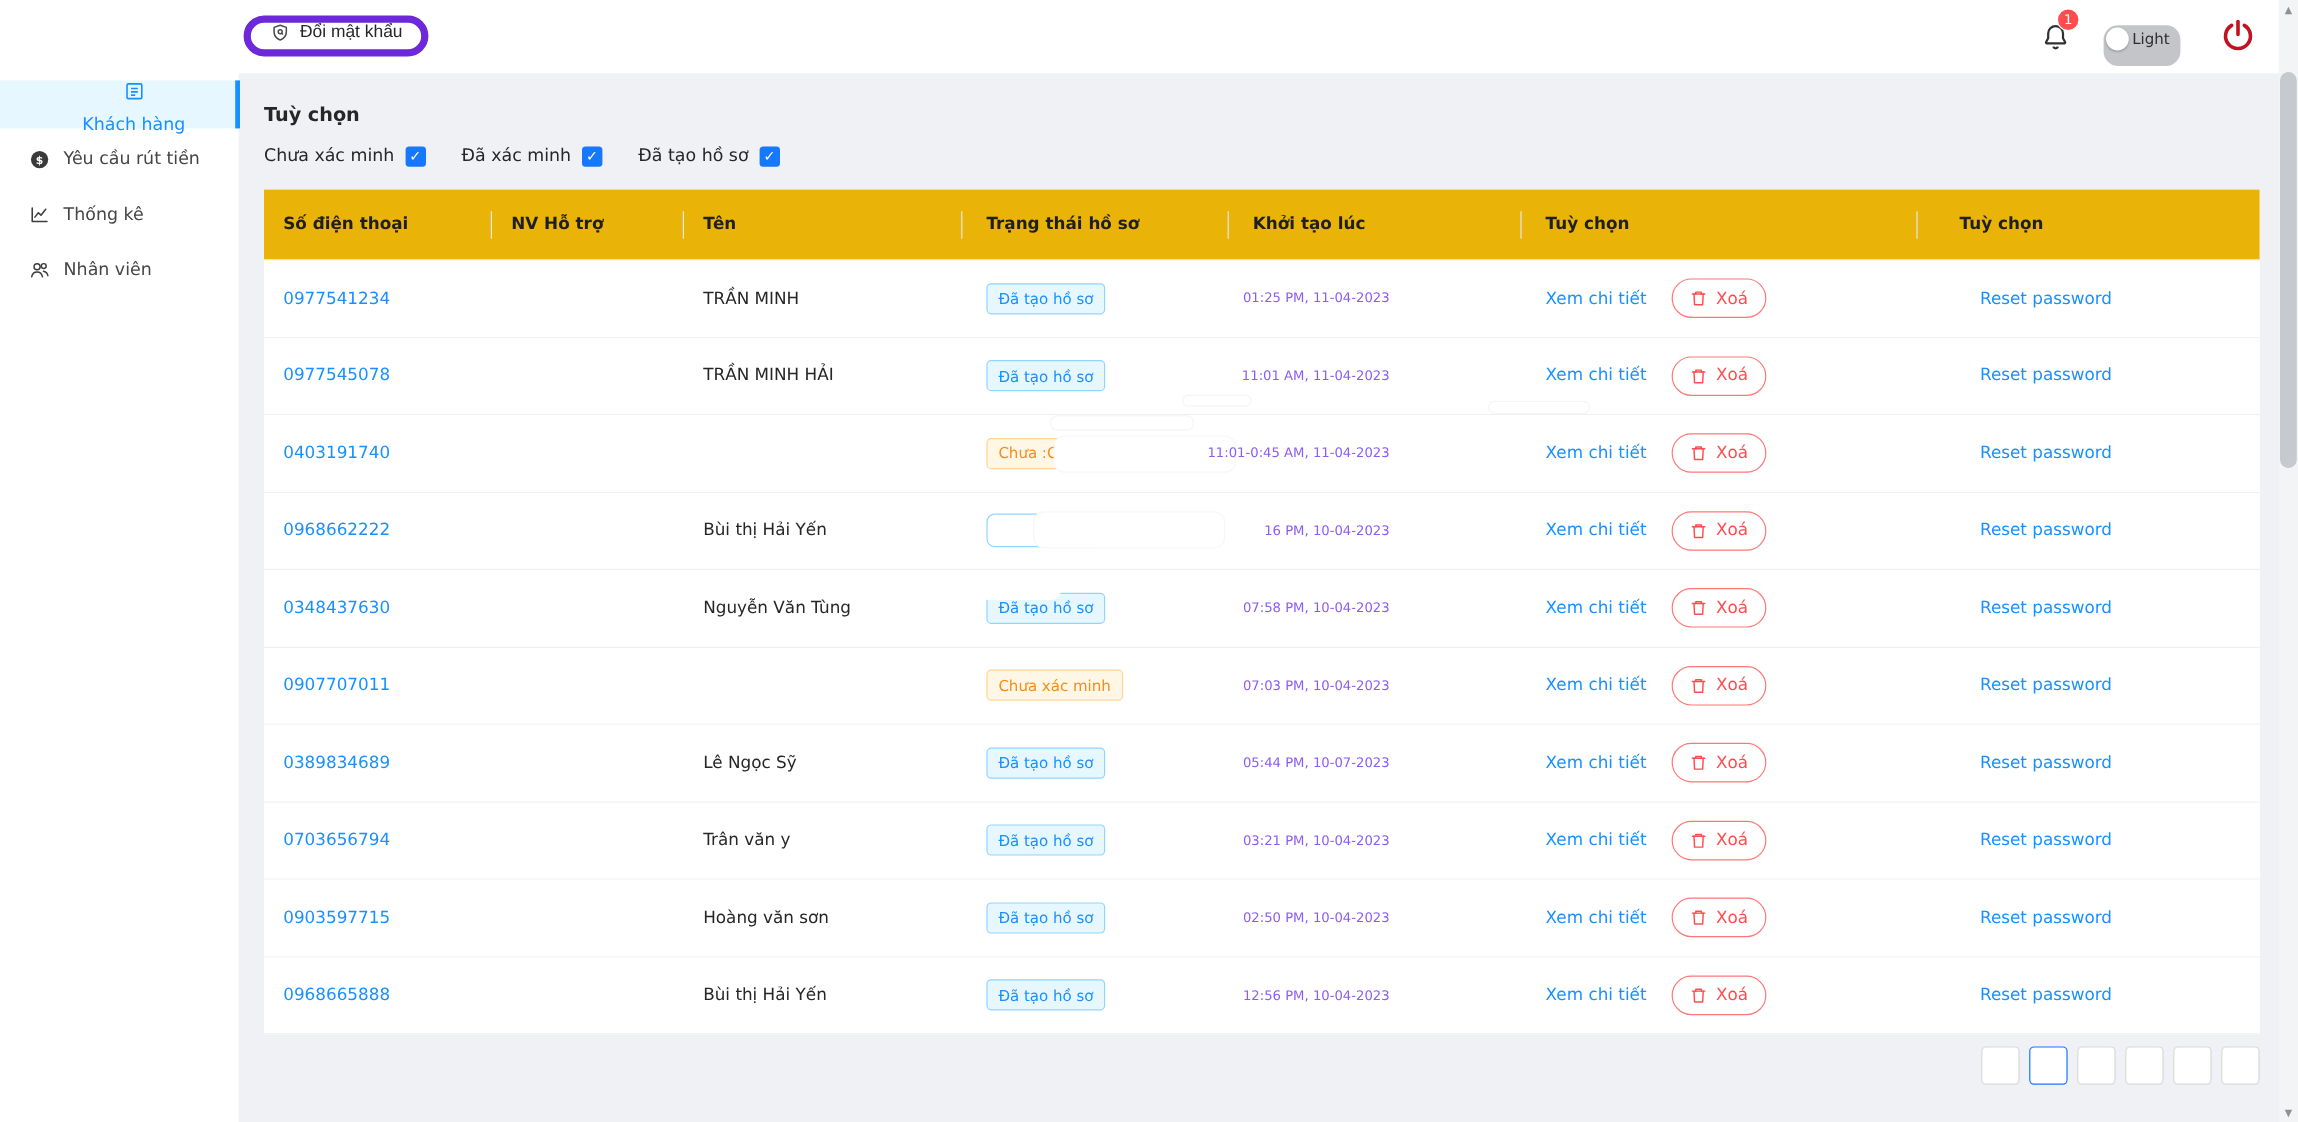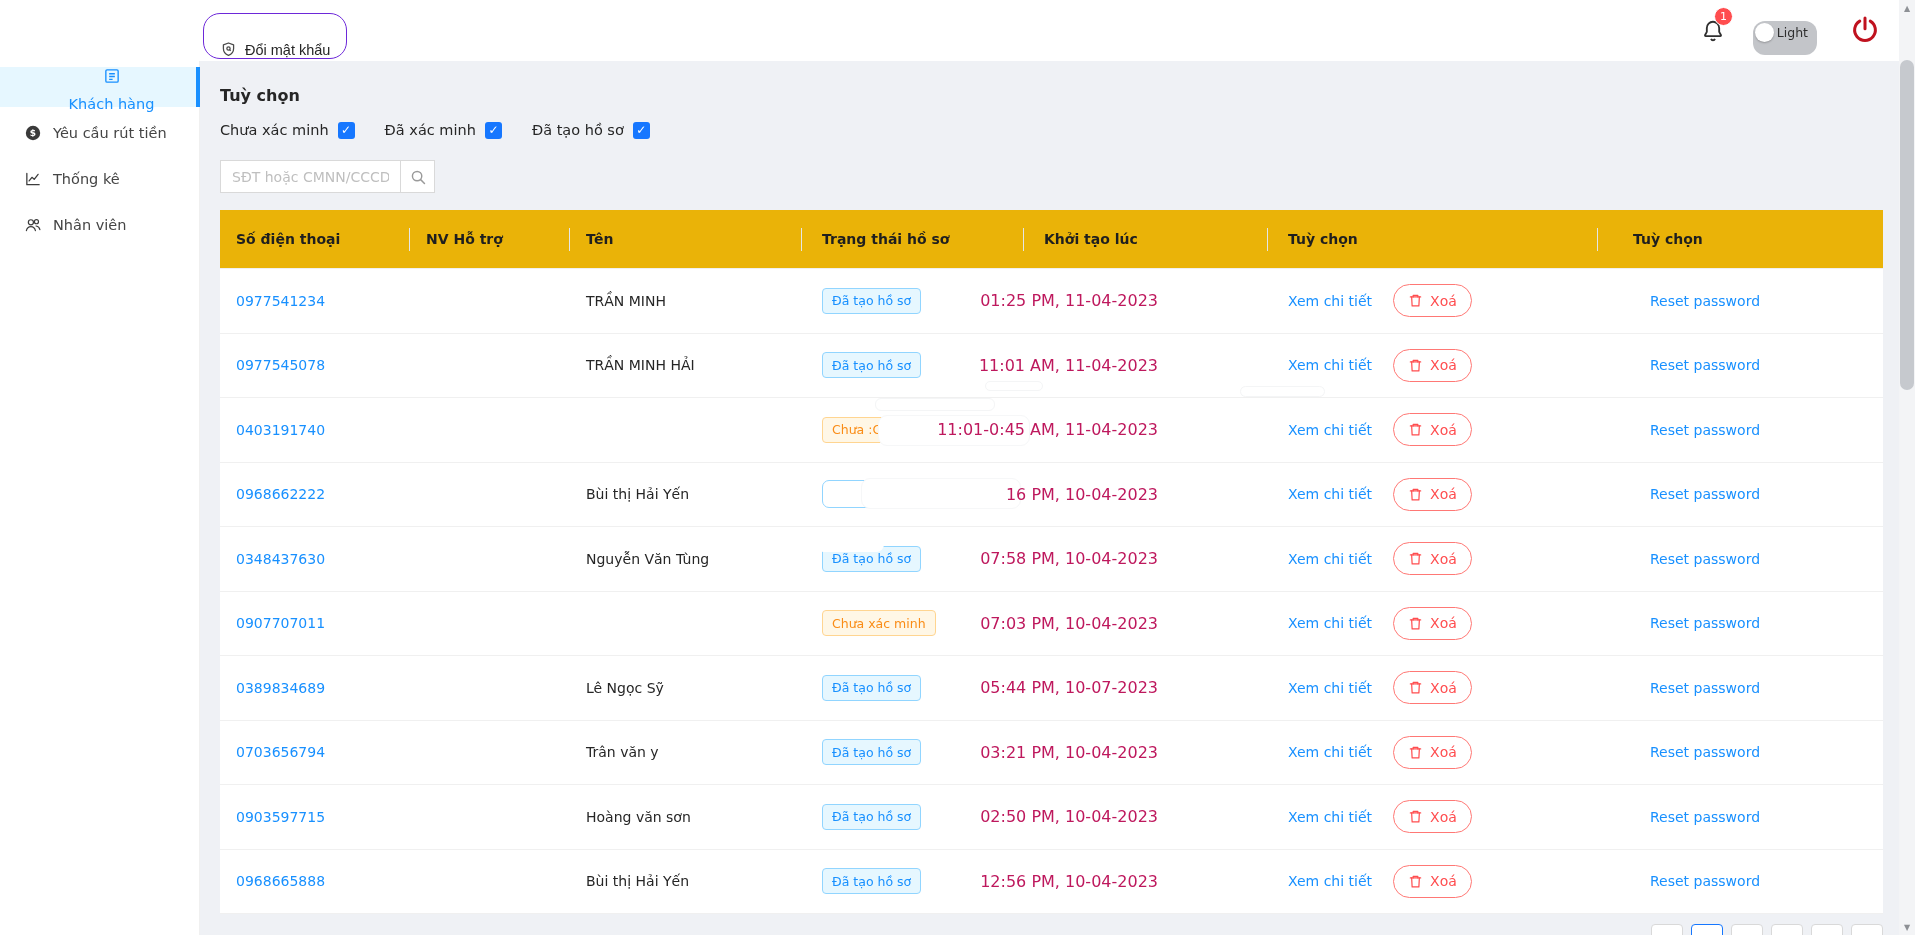--- a/index.html
+++ b/index.html
@@ -8,22 +8,22 @@
     --orange-bg:#fff7e6; --orange-border:#ffd591; --orange-text:#fa8c16;
     --line:#f0f0f0; --power:#c0121f; --navy:#0a2342; --content-bg:#eff1f5;
   }
   *{box-sizing:border-box; margin:0; padding:0;}
   html,body{width:1915px;height:935px;overflow:hidden;}
   body{font-family:"DejaVu Sans","Liberation Sans",sans-serif;background:#fff;position:relative;font-size:14px;color:#262626;}
   a{text-decoration:none;cursor:pointer;}
   .link{color:var(--accent);}
   
   .topbar{position:absolute;left:0;top:0;width:1915px;height:61px;background:#fff;z-index:20;}
-  .chg-btn{position:absolute;left:203px;top:13px;height:46px;padding:0 16px;display:flex;align-items:flex-end;gap:8px;
-    background:#fff;border:1px solid #6d28d9;border-radius:17px;font-size:14.5px;color:#262626;cursor:pointer;}
+  .chg-btn{position:absolute;left:203px;top:13px;height:34px;padding:0 16px;display:flex;align-items:flex-start;gap:8px;
+    background:#fff;border:6px solid #6d28d9;border-radius:17px;font-size:14.5px;color:#262626;cursor:pointer;}
   .bell-wrap{position:absolute;left:1697px;top:10px;width:38px;height:40px;cursor:pointer;}
   .bell-wrap svg{position:absolute;left:3px;top:7px;}
   .notif-badge{position:absolute;left:17px;top:-3px;min-width:19px;height:19px;border-radius:10px;background:var(--danger);
     border:1px solid #fff;color:#fff;font-size:11px;display:flex;align-items:center;justify-content:center;z-index:2;}
   .toggle{position:absolute;left:1753px;top:21px;width:64px;height:34px;border-radius:12px;background:#c3c5c9;cursor:pointer;}
   .knob{position:absolute;left:2px;top:2px;width:19px;height:19px;border-radius:50%;background:#fff;box-shadow:0 1px 2px rgba(0,0,0,.25);}
   .toggle-label{position:absolute;right:9px;top:4px;font-size:12.5px;color:#2f2f2f;}
   .power-btn{position:absolute;left:1849px;top:12px;width:32px;height:36px;background:none;border:none;cursor:pointer;}
   
   .sidebar{position:absolute;left:0;top:61px;width:200px;bottom:0;background:#fff;border-right:1px solid var(--line);z-index:10;}
@@ -47,21 +47,21 @@
   .card{position:relative;margin-top:17px;width:1663px;background:#fff;}
   .grid{display:grid;grid-template-columns:190px 160px 232px 222px 244px 330px 285px;}
   .thead{height:59px;background:#eab308;border-bottom:1px solid var(--line);}
   .th{display:flex;align-items:center;padding-left:16px;font-weight:600;font-size:14px;color:#1f1f1f;position:relative;}
   .th:not(:last-child)::after{content:"";position:absolute;right:0;top:18px;height:23px;width:1px;background:#e4e6e8;}
   .th.c4,.th.c5,.th.c6{padding-left:20px;}
   .th.c7{padding-left:35px;}
   .tr{height:64.5px;background:#fff;border-bottom:1px solid var(--line);}
   .td{display:flex;align-items:center;padding-left:16px;position:relative;}
   .td.c4{padding-left:20px;}
-  .td.c5{justify-content:flex-end;padding-right:110px;font-size:16px;color:#be185d;white-space:nowrap;}
+  .td.c5{justify-content:flex-end;padding-right:110px;font-size:11px;color:#8b5cf6;white-space:nowrap;}
   .td.c6{padding-left:20px;gap:21px;}
   .td.c7{padding-left:52px;}
   .badge{position:relative;display:inline-flex;align-items:center;height:26px;padding:0 9px;border-radius:4px;font-size:12.5px;white-space:nowrap;}
   .badge.blue{background:var(--blue-bg);border:1px solid var(--blue-border);color:var(--accent);}
   .badge.orange{background:var(--orange-bg);border:1px solid var(--orange-border);color:var(--orange-text);}
   .badge.empty{background:#fff;border:1px solid var(--blue-border);border-radius:7px;width:96px;height:28px;}
   .wipe{position:absolute;left:55px;top:-3px;width:152px;height:31px;background:#fff;border:1px solid #f6f7f8;border-radius:9px;}
   .wipe2{left:38px;width:160px;}
   .notch{position:absolute;left:-7px;top:-10px;width:68px;height:15px;background:#fff;border-radius:8px;}
   .ghost{position:absolute;background:#fff;border:1px solid #f4f5f6;border-radius:6px;z-index:5;}
@@ -174,29 +174,20 @@
       <label class="chk">
         <span>Đã xác minh</span>
     <span class="chk-box">✓</span>
       </label>
       <label class="chk">
         <span>Đã tạo hồ sơ</span>
     <span class="chk-box">✓</span>
       </label>
     </div>
 
-  <div class="search-row">
-    <input class="search-input" value="" placeholder="SĐT hoặc CMNN/CCCD" style="">
-    <button class="search-btn">
-      <svg width="18" height="18" viewBox="0 0 20 20" fill="none" stroke="#9a9a9a" stroke-width="1.6" stroke-linecap="round">
-        <circle cx="9" cy="9" r="5.2"></circle>
-          <path d="M13.2 13.2l4 4"></path>
-      </svg>
-    </button>
-  </div>
 
   <section class="card">
     <div class="grid thead">
         <div class="th c1">Số điện thoại</div>
         <div class="th c2">NV Hỗ trợ</div>
         <div class="th c3">Tên</div>
         <div class="th c4">Trạng thái hồ sơ</div>
         <div class="th c5">Khởi tạo lúc</div>
         <div class="th c6">Tuỳ chọn</div>
         <div class="th c7">Tuỳ chọn</div>

